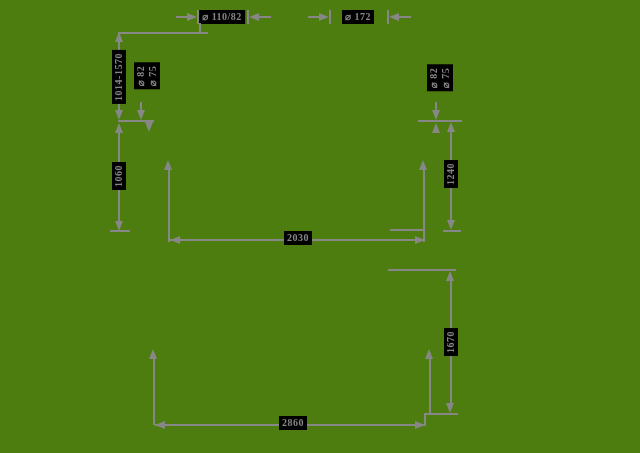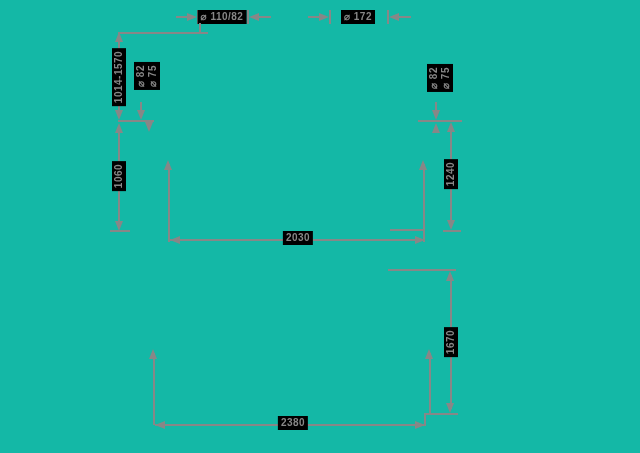--- a/index.html
+++ b/index.html
@@ -1,19 +1,19 @@
 <!DOCTYPE html>
 <html><head>
 <meta charset="utf-8">
 <style>
   :root { --g:#878787; }
   html,body { margin:0; padding:0; background:#000; }
   .canvas {
-    position:relative; width:640px; height:453px; background:#14b8a6;
-    overflow:hidden; font-family:Liberation Sans, sans-serif;
+    position:relative; width:640px; height:453px; background:#4d7c0f;
+    overflow:hidden; font-family:Liberation Serif, serif;
   }
   .ln { position:absolute; background:var(--g); }
   .arr { position:absolute; width:0; height:0; }
   .arr.up    { border-left:4px solid transparent; border-right:4px solid transparent; border-bottom:10px solid var(--g); }
   .arr.down  { border-left:4px solid transparent; border-right:4px solid transparent; border-top:10px solid var(--g); }
   .arr.left  { border-top:4px solid transparent; border-bottom:4px solid transparent; border-right:10px solid var(--g); }
   .arr.right { border-top:4px solid transparent; border-bottom:4px solid transparent; border-left:10px solid var(--g); }
   .hlabel, .vlabel, .callout {
     position:absolute; color:var(--g); background:#000;
     font-size:10px; font-weight:bold; line-height:1.2;
@@ -102,15 +102,15 @@
   <div class="arr up" style="left:446px; top:271px;"></div>
   <div class="ln" style="left:450px; top:275px; width:2px; height:134px;"></div>
   <div class="arr down" style="left:446px; top:403px;"></div>
   <div class="vlabel" style="left:451px; top:342px;">1670</div>
   <div class="ln" style="left:424px; top:413px; width:34px; height:2px;"></div>
   <div class="ln" style="left:424px; top:414px; width:2px; height:12px;"></div>
 
   <div class="arr left" style="left:155px; top:421px;"></div>
   <div class="ln" style="left:155px; top:424px; width:270px; height:2px;"></div>
   <div class="arr right" style="left:415px; top:421px;"></div>
-  <div class="hlabel" style="left:293px; top:423px;">2380</div>
+  <div class="hlabel" style="left:293px; top:423px;">2860</div>
 
 </div>
 
 </body></html>

